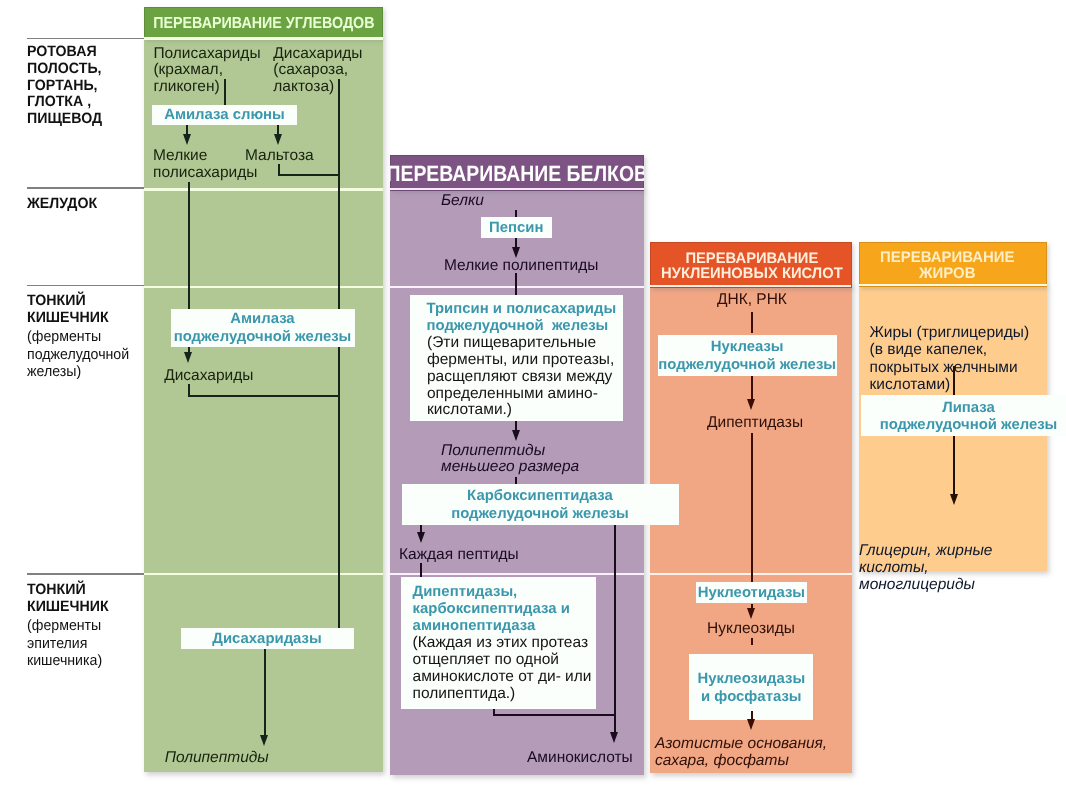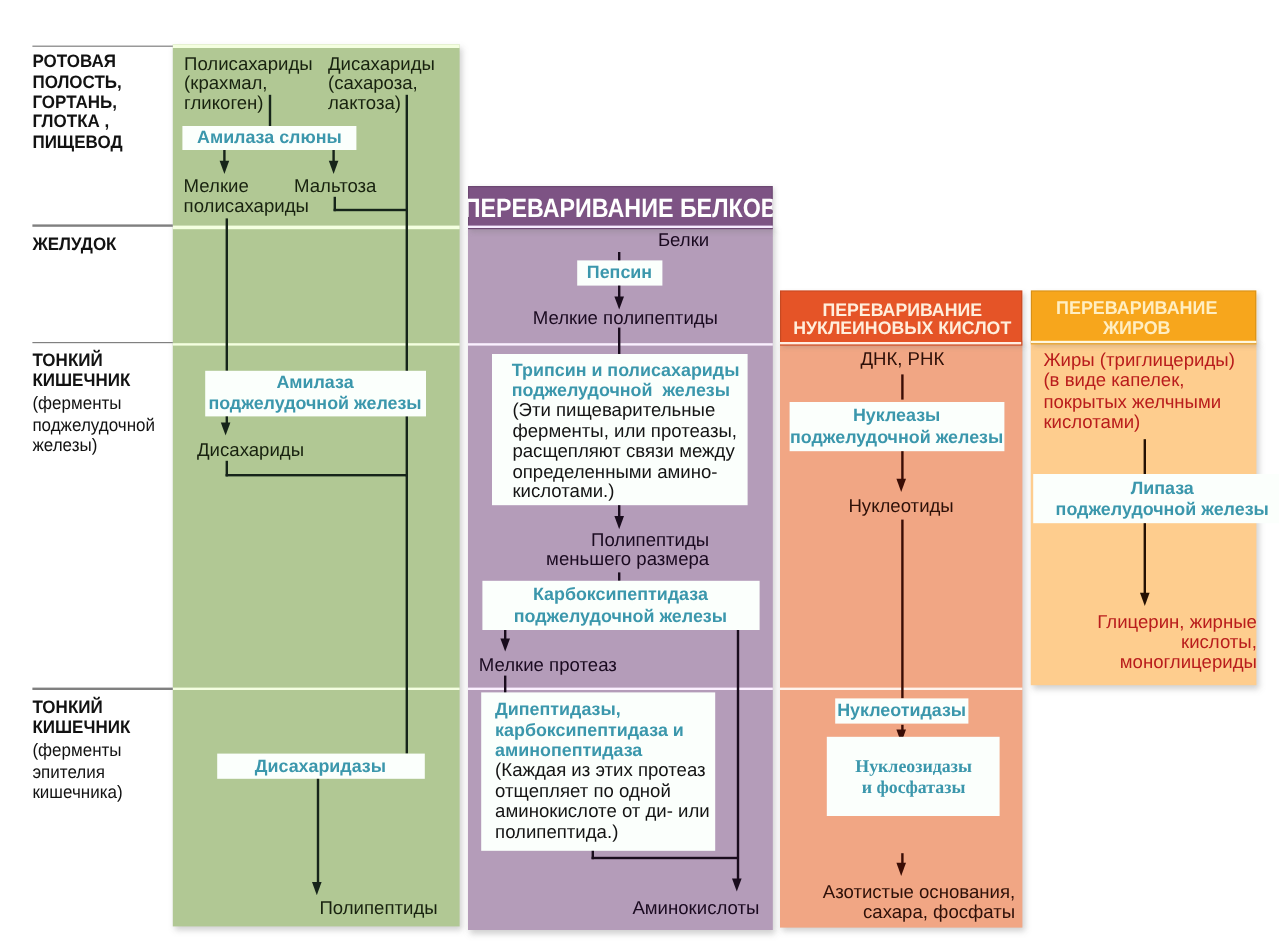--- a/index.html
+++ b/index.html
@@ -12,24 +12,24 @@
           display:flex;align-items:center;justify-content:center;text-align:center;
           overflow:hidden;box-shadow:inset 0 0 0 1px rgba(0,0,0,.13), 2px 2px 4px rgba(120,120,120,.3);}
   .colhdr>span{display:block;transform-origin:center center;white-space:pre;width:max-content;}
   .h-carb{font-size:16px;padding-top:2px;}          .h-carb>span{transform:scaleX(.893);}
   .h-prot{font-size:22px;padding-top:3px;}        .h-prot>span{transform:scaleX(.882);}
   .h-nucl{font-size:15.1px;line-height:14.7px;padding-top:4px;} .h-nucl>span{transform:scaleX(.978);}
   .h-fats{font-size:15.4px;line-height:16.1px;padding-top:3px;}
   .h-fats>span{margin-right:13px;transform:scaleX(.97);}
 
   .txt{position:absolute;font-size:15.5px;line-height:16.8px;color:#18220f;white-space:pre-line;}
-  .txt.ctr{text-align:right;}
+  .txt.ctr{text-align:left;font-style:italic;}
   .t-prot{color:#1a0a20;}
   .t-nucl{color:#2e1008;}
-  .t-fats{color:#b91c1c;}
+  .t-fats{color:#0f172a;margin-top:32px;}
 
   .ebox{position:absolute;background:#fbfffc;display:flex;align-items:center;justify-content:center;}
   .ebox>span{padding-top:3px;color:#3b97ac;font-weight:bold;font-size:14.9px;
              line-height:17.6px;text-align:center;white-space:pre-line;}
 
   .nbox{position:absolute;background:#fbfffc;}
   .nbox>.en{display:block;color:#3b97ac;font-weight:bold;font-size:14.9px;line-height:16.9px;white-space:pre-wrap;}
   .nbox>.nt{display:block;color:#141414;font-size:15.5px;line-height:16.9px;white-space:pre-line;}
 
   .vl{position:absolute;background:#16241a;width:2px;}
@@ -49,20 +49,23 @@
   .stage>.sb{display:block;font-weight:bold;white-space:pre-line;}
   .stage>.sn{display:block;font-weight:normal;white-space:pre-line;line-height:17.6px;margin-top:1.5px;}
   .rowsep{position:absolute;background:#f4ffe0;height:2.5px;}
 </style>
 </head>
 <body>
 
 <div id="root">
 
 <div class="colbody" style="left:144px;top:37.3px;width:239px;height:735px;background:#b1c894;"></div>
+<div class="colhdr h-carb" style="left:144px;top:6.5px;width:239px;height:30.8px;background:#6ba343;color:#e9ffd3;">
+  <span>ПЕРЕВАРИВАНИЕ УГЛЕВОДОВ</span>
+</div>
 
 <div class="colbody" style="left:390px;top:187.5px;width:254px;height:587px;background:#b49cb9;"></div>
 <div class="colhdr h-prot" style="left:390px;top:154.5px;width:254px;height:33px;background:#7d5384;color:#ffffff;">
   <span>ПЕРЕВАРИВАНИЕ БЕЛКОВ</span>
 </div>
 
 <div class="colbody" style="left:650.4px;top:283.7px;width:202px;height:489px;background:#f1a684;"></div>
 <div class="colhdr h-nucl" style="left:650.4px;top:241.6px;width:202px;height:42.1px;background:#e55427;color:#ffeedc;">
   <span>ПЕРЕВАРИВАНИЕ
 НУКЛЕИНОВЫХ КИСЛОТ</span>
@@ -184,28 +187,28 @@
 определенными амино-
 кислотами.)</span>
 </div>
 
 <div class="vl c-prot" style="left:515px;top:421px;height:10px;"></div>
 <div class="ar c-prot" style="left:511.5px;top:430px;"></div>
 <div class="txt ctr t-prot" style="left:441px;top:442.8px;width:150px;line-height:16.4px;">Полипептиды
 меньшего размера</div>
 <div class="vl c-prot" style="left:515px;top:477px;height:7px;"></div>
 
-<div class="ebox" style="left:401.5px;top:483.5px;width:231px;height:41px;">
+<div class="ebox" style="left:401.5px;top:483.5px;width:277px;height:41px;">
   <span>Карбоксипептидаза
 поджелудочной железы</span>
 </div>
 
 <div class="vl c-prot" style="left:420px;top:524.5px;height:9px;"></div>
 <div class="ar c-prot" style="left:416.5px;top:532px;"></div>
-<div class="txt t-prot" style="left:399px;top:547px;">Мелкие протеаз</div>
+<div class="txt t-prot" style="left:399px;top:547px;">Каждая пептиды</div>
 <div class="vl c-prot" style="left:420px;top:563px;height:15px;"></div>
 
 <div class="nbox" style="left:400.6px;top:577.4px;width:195px;height:132px;">
   <span class="en" style="margin:7px 0 0 12px;">Дипептидазы,
 карбоксипептидаза и
 аминопептидаза</span>
   <span class="nt" style="margin:0 0 0 12px;">(Каждая из этих протеаз
 отщепляет по одной
 аминокислоте от ди- или
 полипептида.)</span>
@@ -218,32 +221,32 @@
 <div class="txt t-prot" style="left:527px;top:750px;">Аминокислоты</div>
 
 <div class="txt t-nucl" style="left:717px;top:292px;white-space:nowrap;">ДНК, РНК</div>
 <div class="vl c-nucl" style="left:750.5px;top:312px;height:21px;"></div>
 <div class="ebox" style="left:657.7px;top:334.5px;width:179px;height:41px;">
   <span>Нуклеазы
 поджелудочной железы</span>
 </div>
 <div class="vl c-nucl" style="left:750.5px;top:375.5px;height:26px;"></div>
 <div class="ar c-nucl" style="left:747px;top:399px;"></div>
-<div class="txt t-nucl" style="left:707px;top:415px;white-space:nowrap;">Нуклеотиды</div>
+<div class="txt t-nucl" style="left:707px;top:415px;white-space:nowrap;">Дипептидазы</div>
 <div class="vl c-nucl" style="left:750.5px;top:433px;height:149px;"></div>
 
 <div class="ebox" style="left:695.6px;top:582.1px;width:111.6px;height:21.1px;">
   <span>Нуклеотидазы</span>
 </div>
 <div class="vl c-nucl" style="left:750.5px;top:603.5px;height:9px;"></div>
 <div class="ar c-nucl" style="left:747px;top:608px;"></div>
 <div class="txt t-nucl" style="left:707px;top:621px;white-space:nowrap;text-align:center;">Нуклеозиды</div>
 <div class="vl c-nucl" style="left:750.5px;top:638px;height:7px;"></div>
 
-<div class="ebox" style="left:689.3px;top:614px;width:144px;height:66px;font-family:Liberation Serif, serif;">
+<div class="ebox" style="left:689.3px;top:654px;width:124px;height:66px;">
   <span>Нуклеозидазы
 и фосфатазы</span>
 </div>
 <div class="vl c-nucl" style="left:750.5px;top:710.8px;height:10px;"></div>
 <div class="ar c-nucl" style="left:747px;top:719px;"></div>
 <div class="txt ctr t-nucl" style="left:655px;top:736px;width:191px;">Азотистые основания,
 сахара, фосфаты</div>
 
 <div class="txt t-fats" style="left:869.5px;top:291.5px;white-space:pre;line-height:17.6px;">Жиры (триглицериды)
 (в виде капелек,

